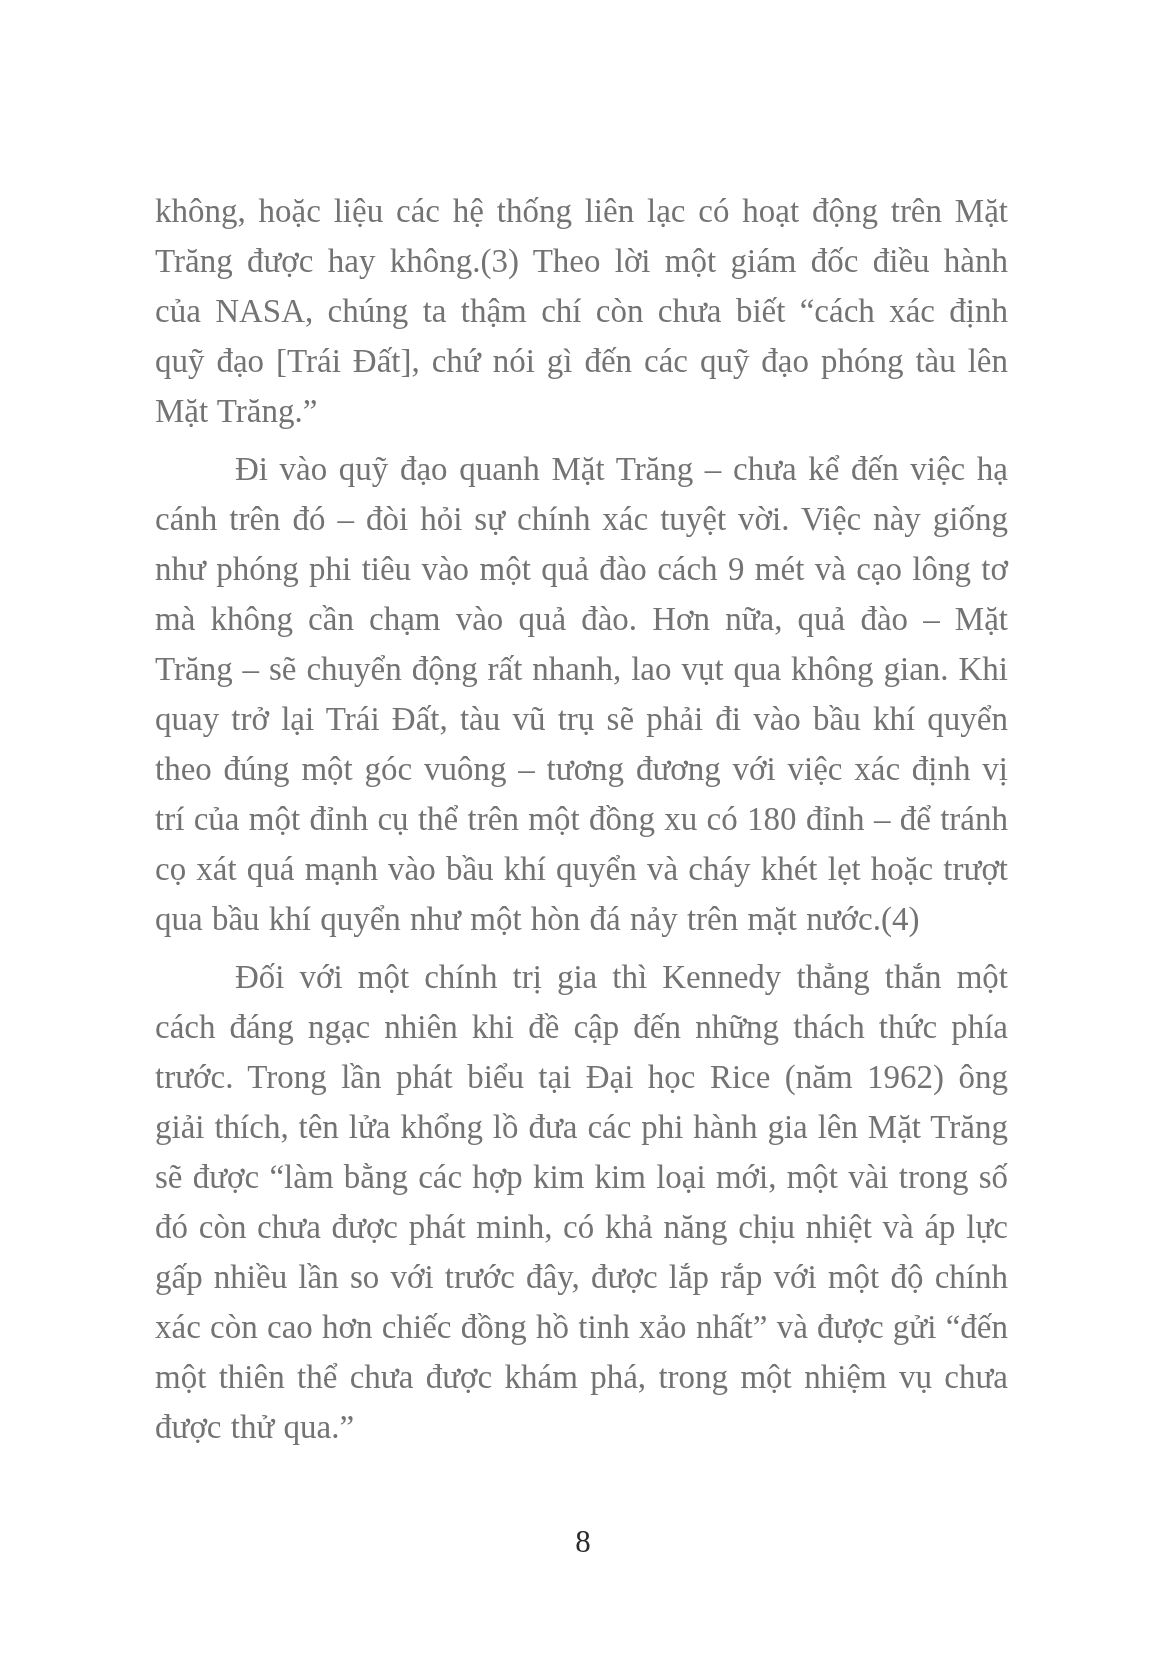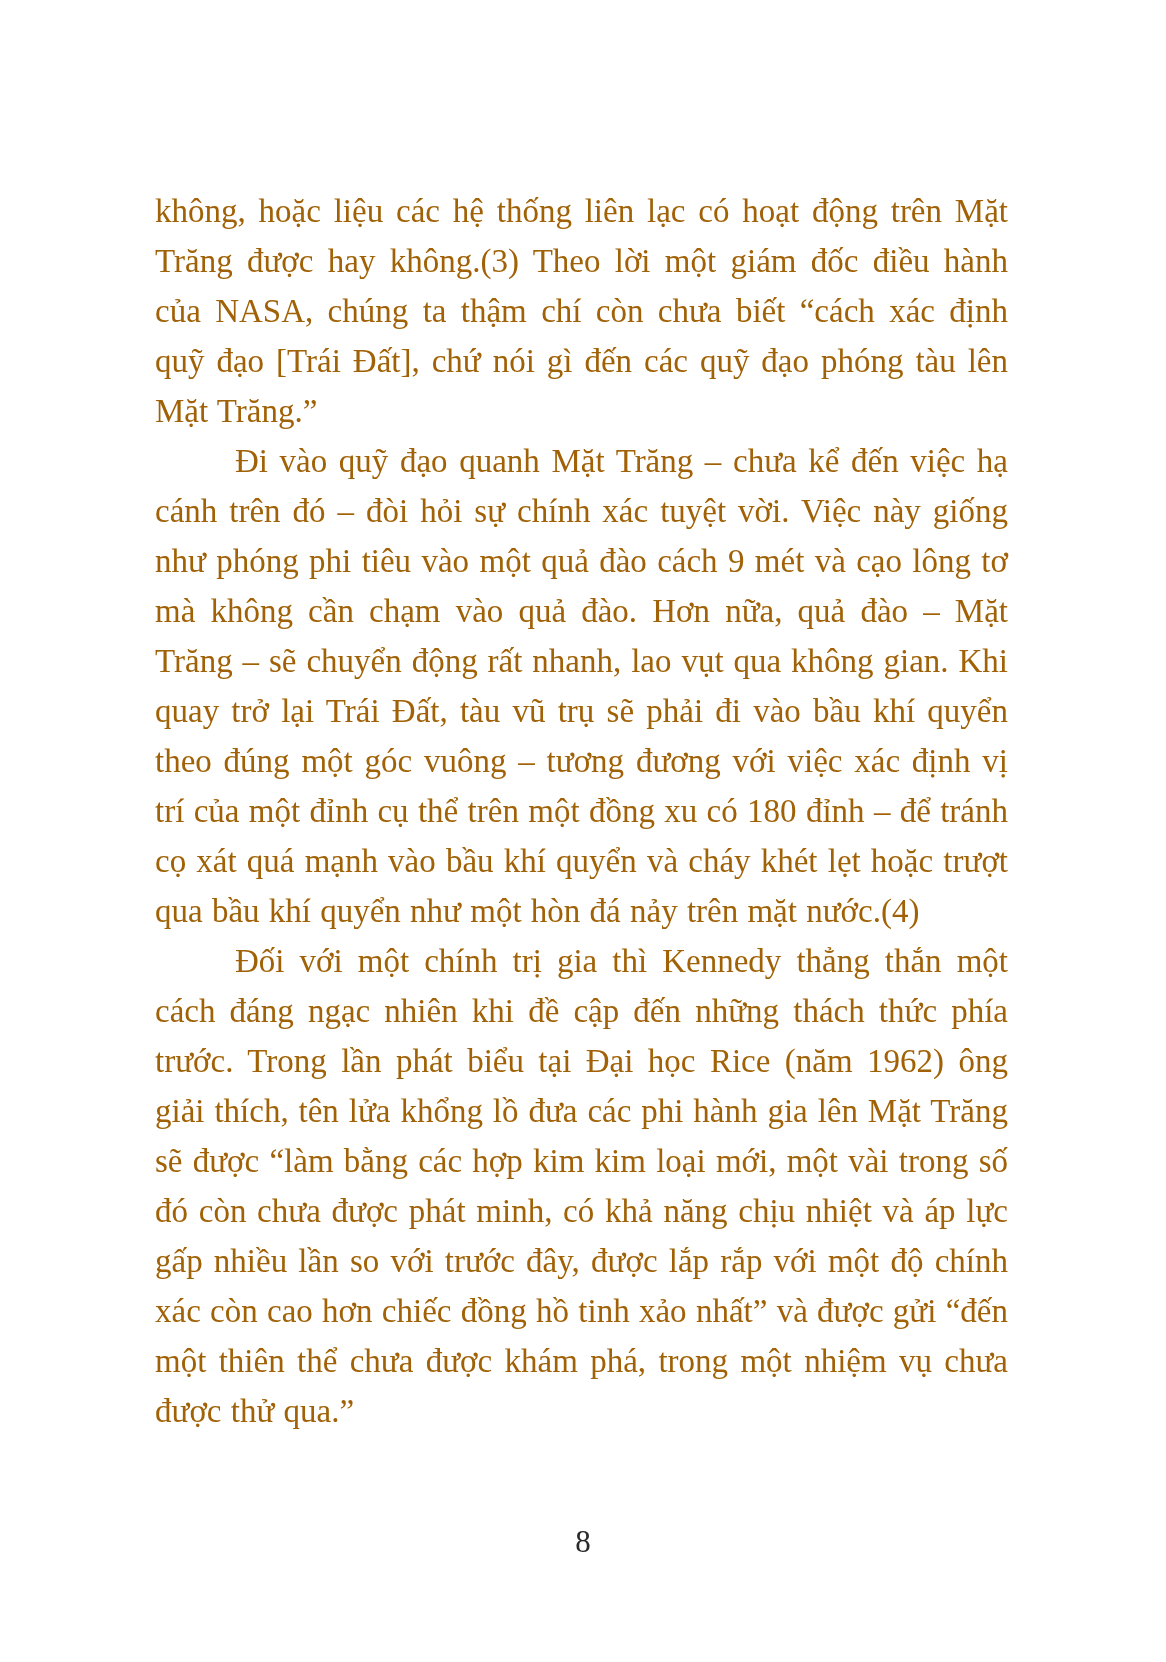--- a/index.html
+++ b/index.html
@@ -23,25 +23,26 @@
     width: 853px;
   }
   .text-block p {
     margin: 0;
     padding: 0;
     font-size: 33px;
     line-height: 50px;
     text-align: justify;
     text-justify: inter-word;
     word-spacing: 1px;
-    color: #a16207;
+    color: #737373;
     hyphens: none;
   }
   .text-block p.indented {
     text-indent: 80px;
+    margin-top: 8px;
   }
   .page-number {
     position: absolute;
     left: 0;
     top: 1524px;
     width: 1166px;
     text-align: center;
     font-size: 31px;
     line-height: 36px;
     color: #2a2a2a;

